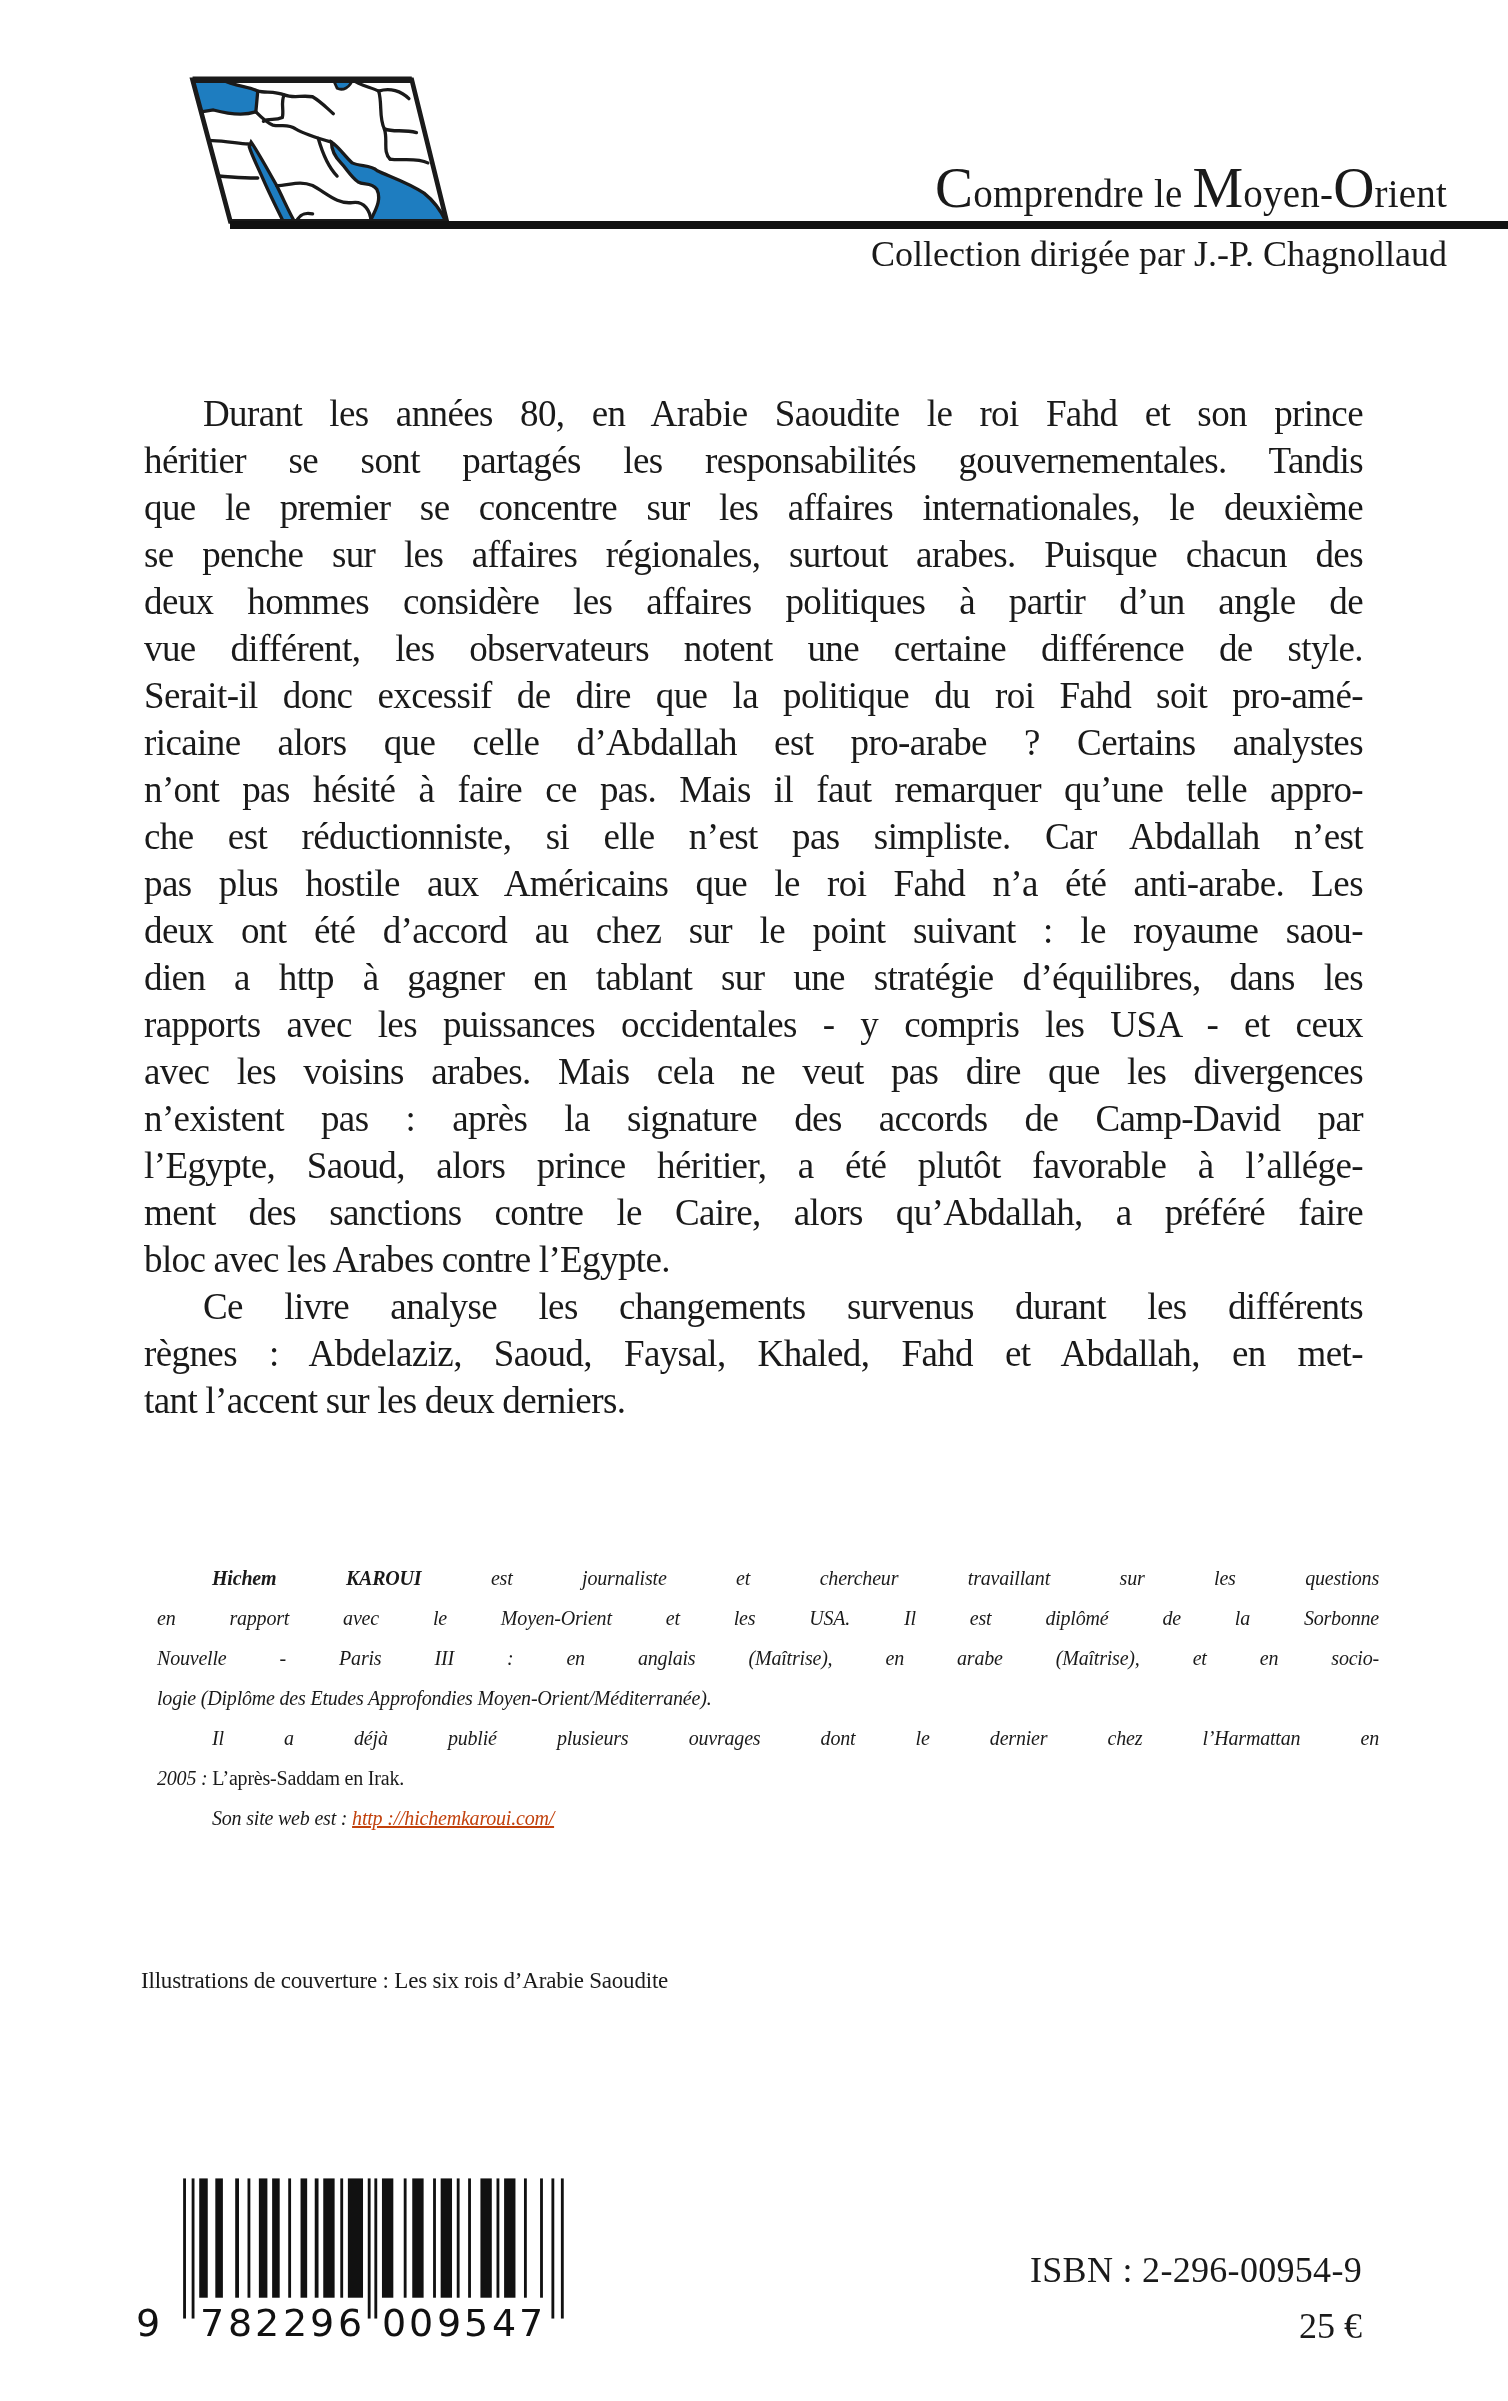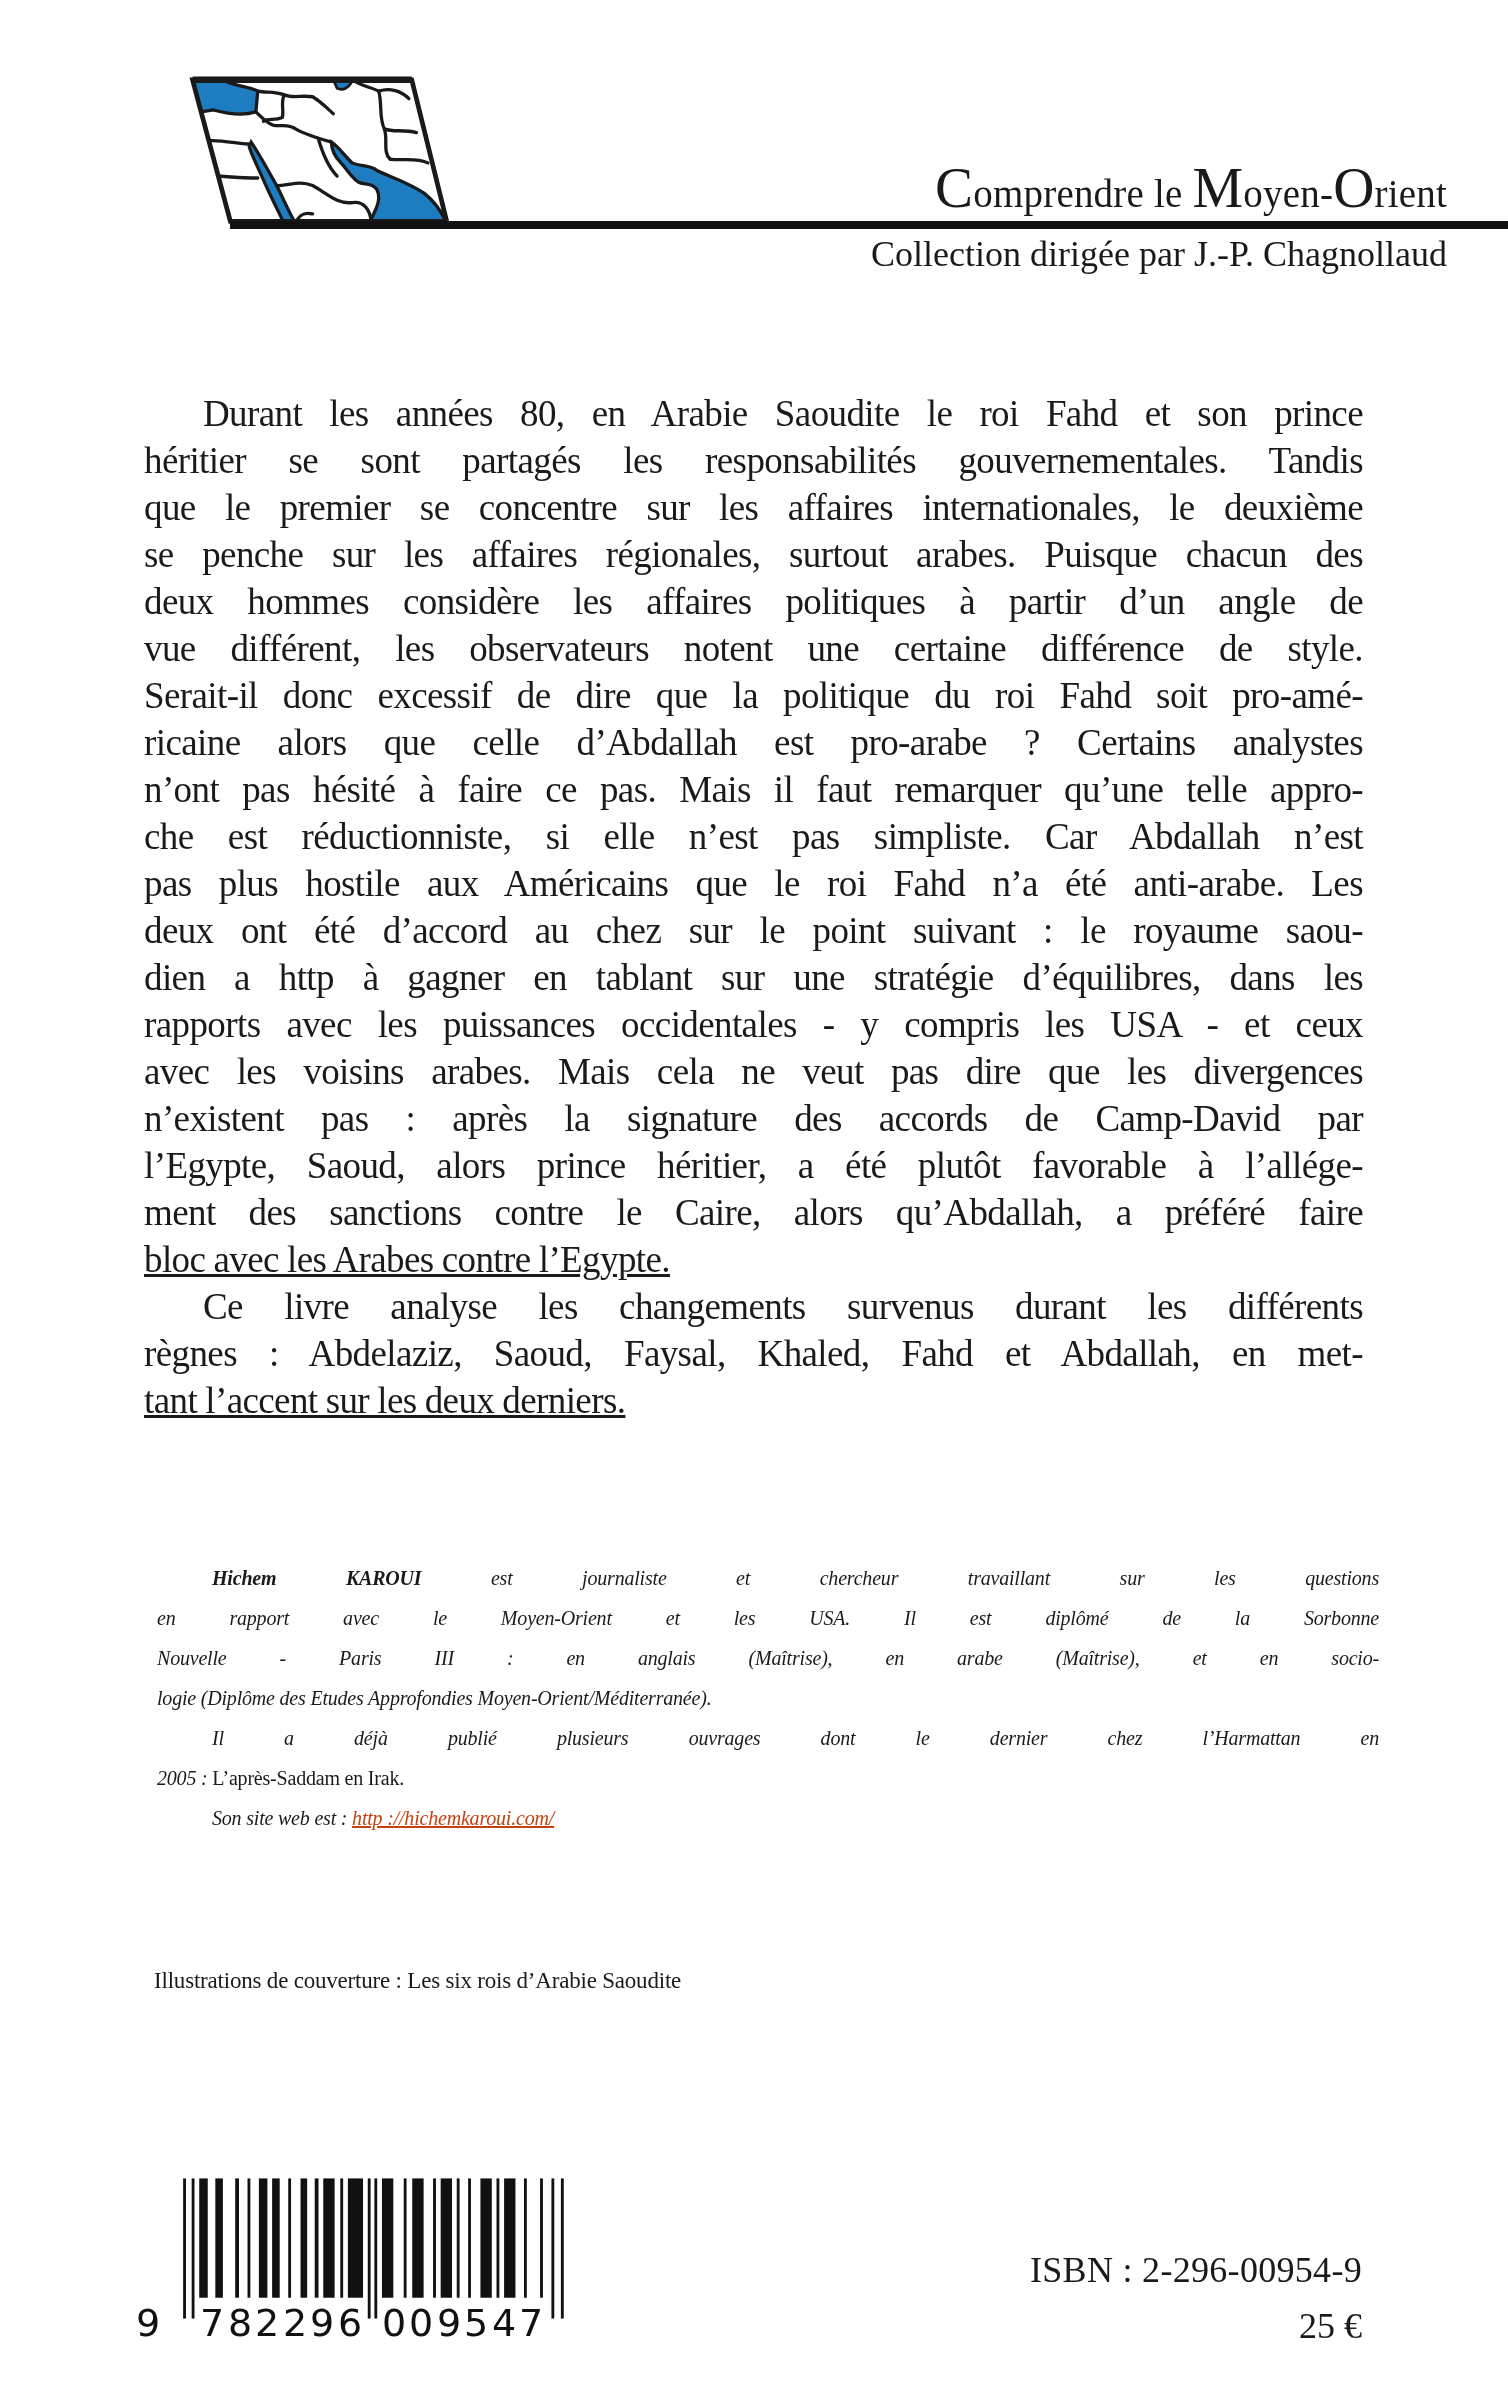--- a/index.html
+++ b/index.html
@@ -17,34 +17,34 @@
   .series-sub {
     position: absolute; right: 61px; top: 233px; white-space: nowrap;
     font-size: 36px; line-height: 42px;
   }
   .body-text {
     position: absolute; left: 144px; top: 390px; width: 1219px;
     font-size: 37px; line-height: 47px; text-align: justify;
     letter-spacing: -0.6px; word-spacing: -0.5px;
   }
   .body-text .line { display: block; height: 47px; white-space: nowrap; text-align-last: justify; text-align: justify; }
-  .body-text .line.last { text-align-last: left; text-decoration: underline; }
+  .body-text .line.last { text-align-last: left; }
   .body-text .line.indent { padding-left: 59px; }
   .bio {
     position: absolute; left: 157px; top: 1558px; width: 1222px;
     font-size: 20px; line-height: 40px; font-style: italic; letter-spacing: -0.2px;
   }
   .bio .line { display: block; height: 40px; white-space: nowrap; text-align: justify; text-align-last: justify; }
   .bio .line.last { text-align-last: left; }
   .bio .line.indent { padding-left: 55px; }
   .bio .name { font-weight: bold; }
   .bio .roman { font-style: normal; }
   .bio .link { text-decoration: underline; color: #c2410c; }
   .caption {
-    position: absolute; left: 154px; top: 1967px; white-space: nowrap;
+    position: absolute; left: 141px; top: 1967px; white-space: nowrap;
     font-size: 23px; line-height: 28px; letter-spacing: -0.2px;
   }
   .barcode { position: absolute; left: 132px; top: 2167px; width: 445px; height: 180px; }
   .barcode-digits {
     position: absolute; top: 2302px; left: 136px; white-space: nowrap;
     font-family: "DejaVu Sans", sans-serif; font-size: 38px; line-height: 42px; color: #111;
   }
   .barcode-digits span { position: absolute; }
   .isbn {
     position: absolute; right: 146px; top: 2249px; white-space: nowrap;

